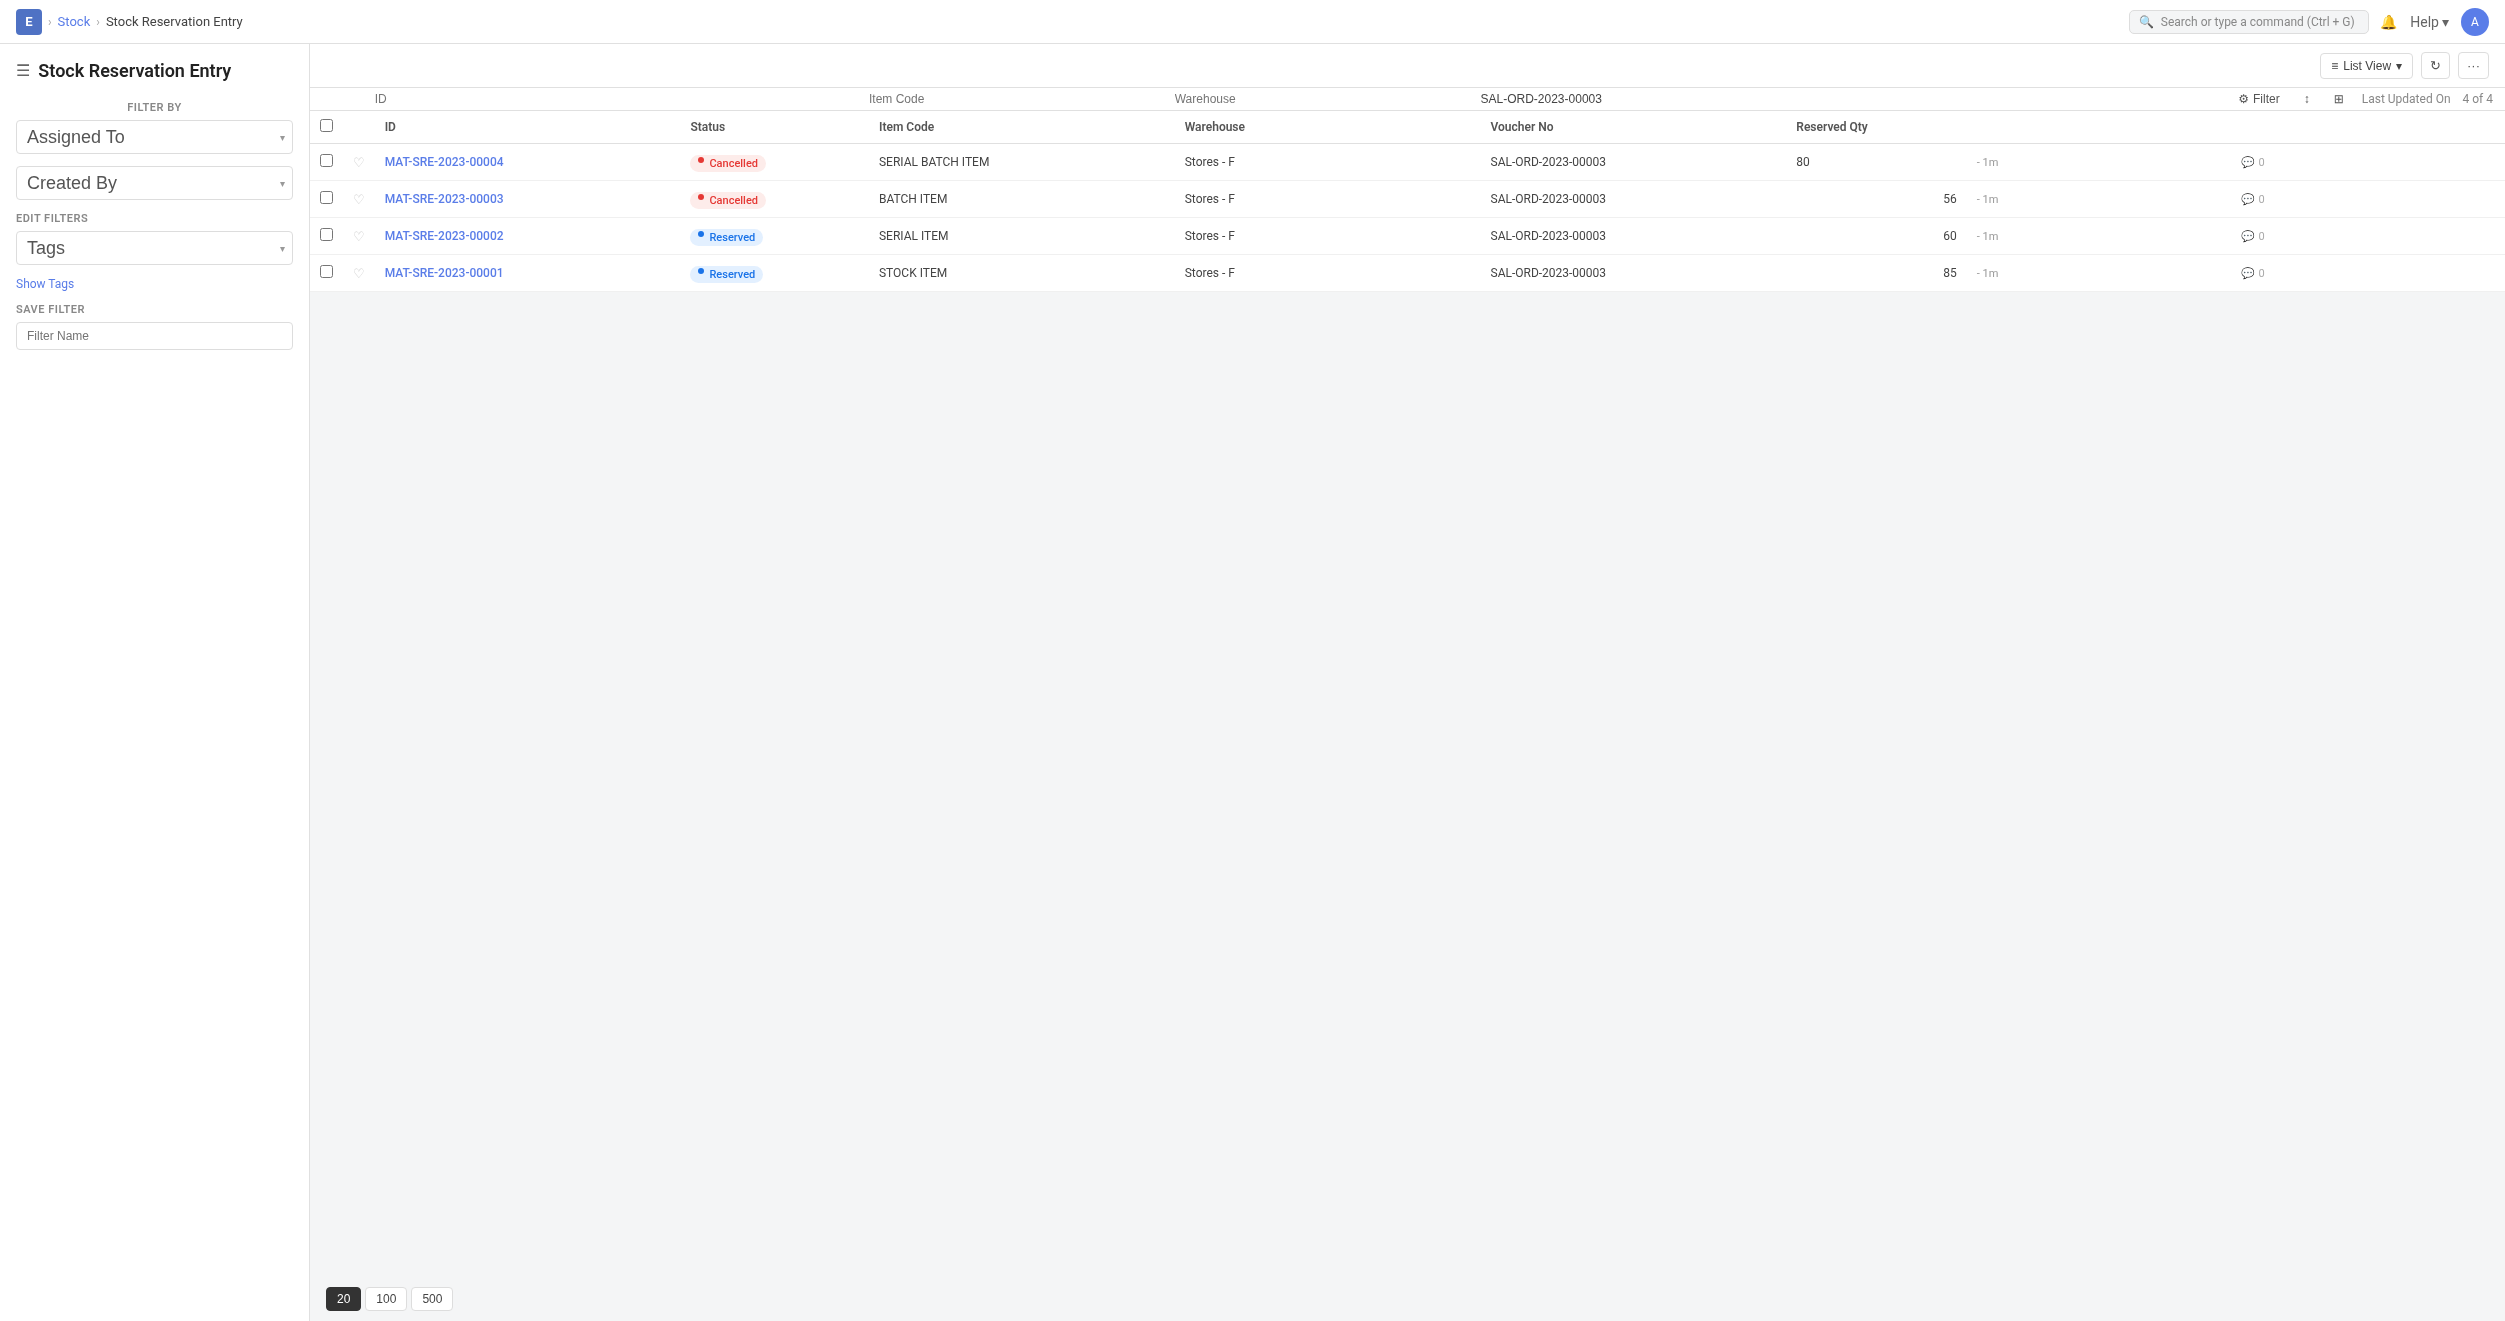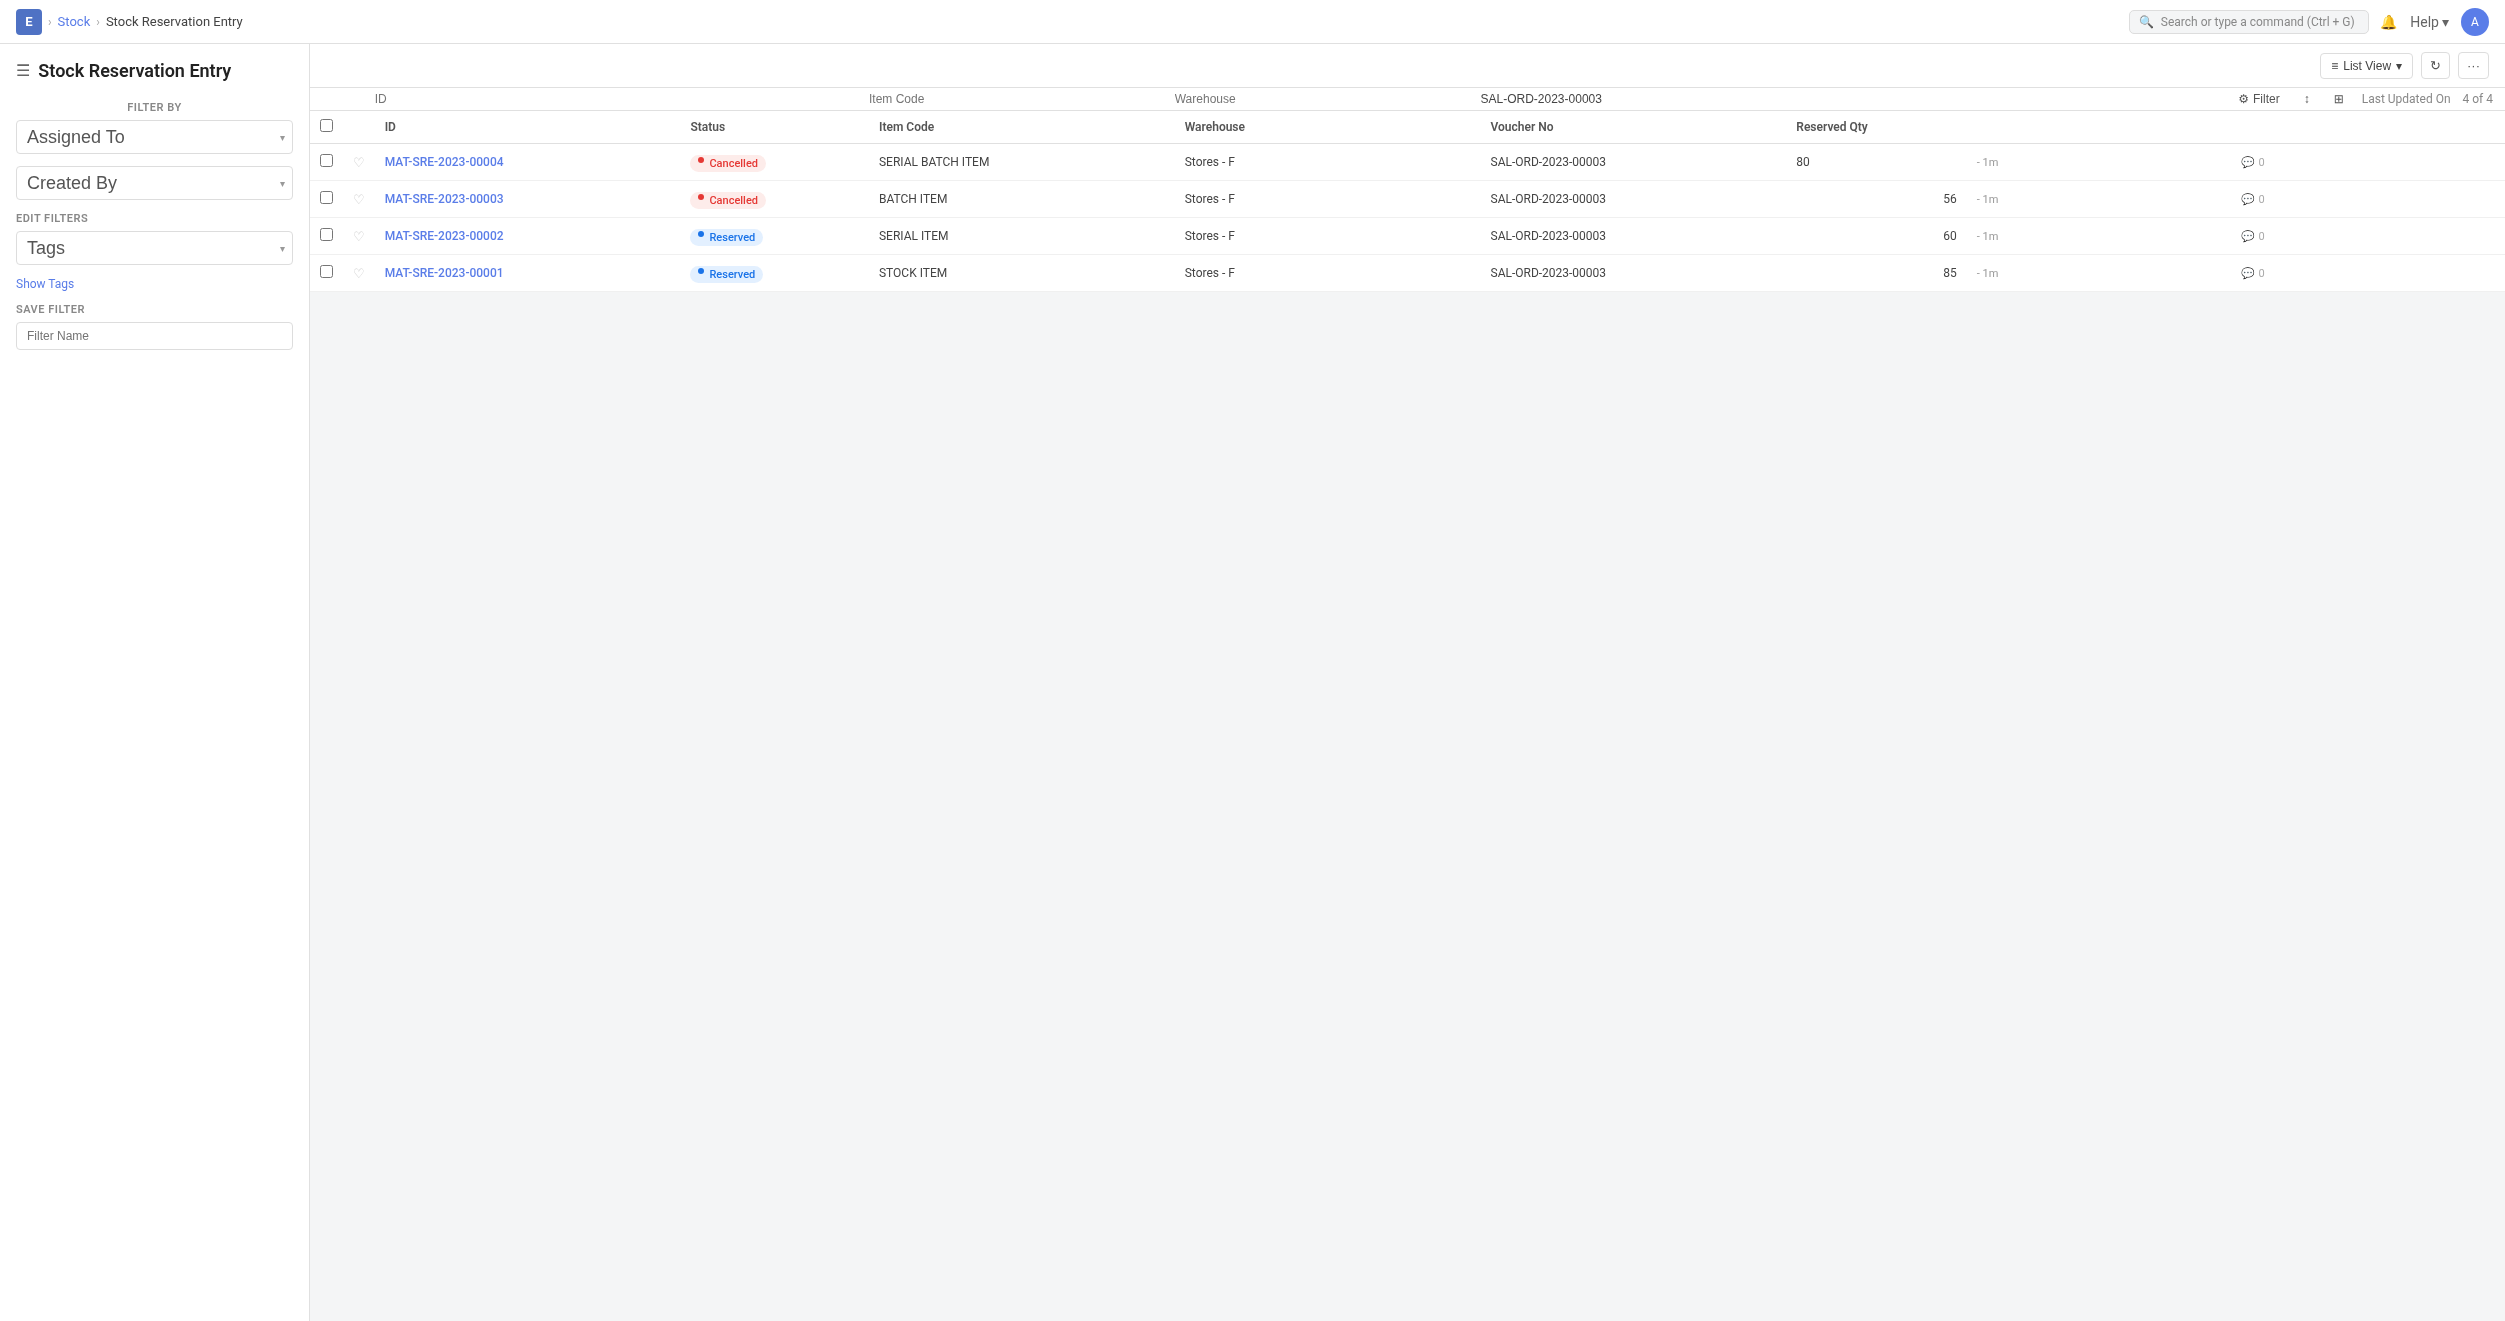--- a/index.html
+++ b/index.html
@@ -310,14 +310,19 @@
       <span class="comment-col">
         <span>💬</span>
         0
       </span>
     </td>
   </tr>
           </tbody>
       </table>
     </div>
 
+    <div class="pagination">
+      <button class="page-size-btn active">20</button>
+      <button class="page-size-btn">100</button>
+      <button class="page-size-btn">500</button>
+    </div>
   </div>
 </div>
 
 </body></html>

